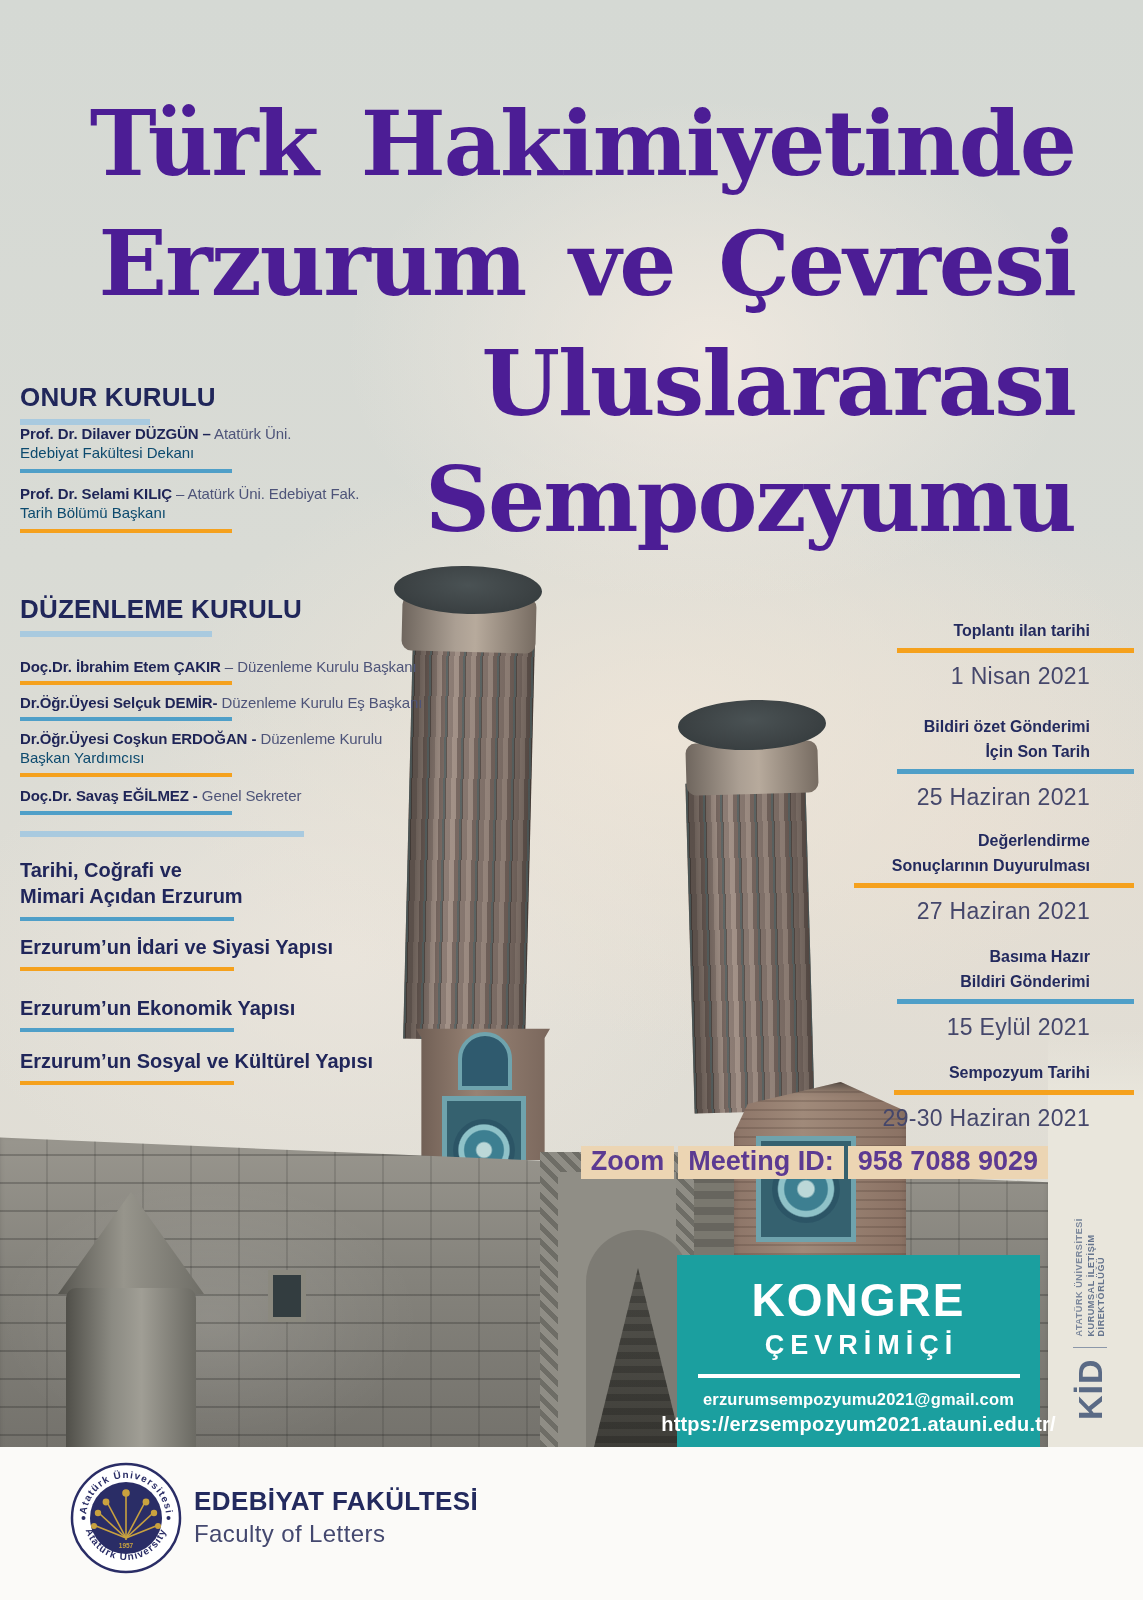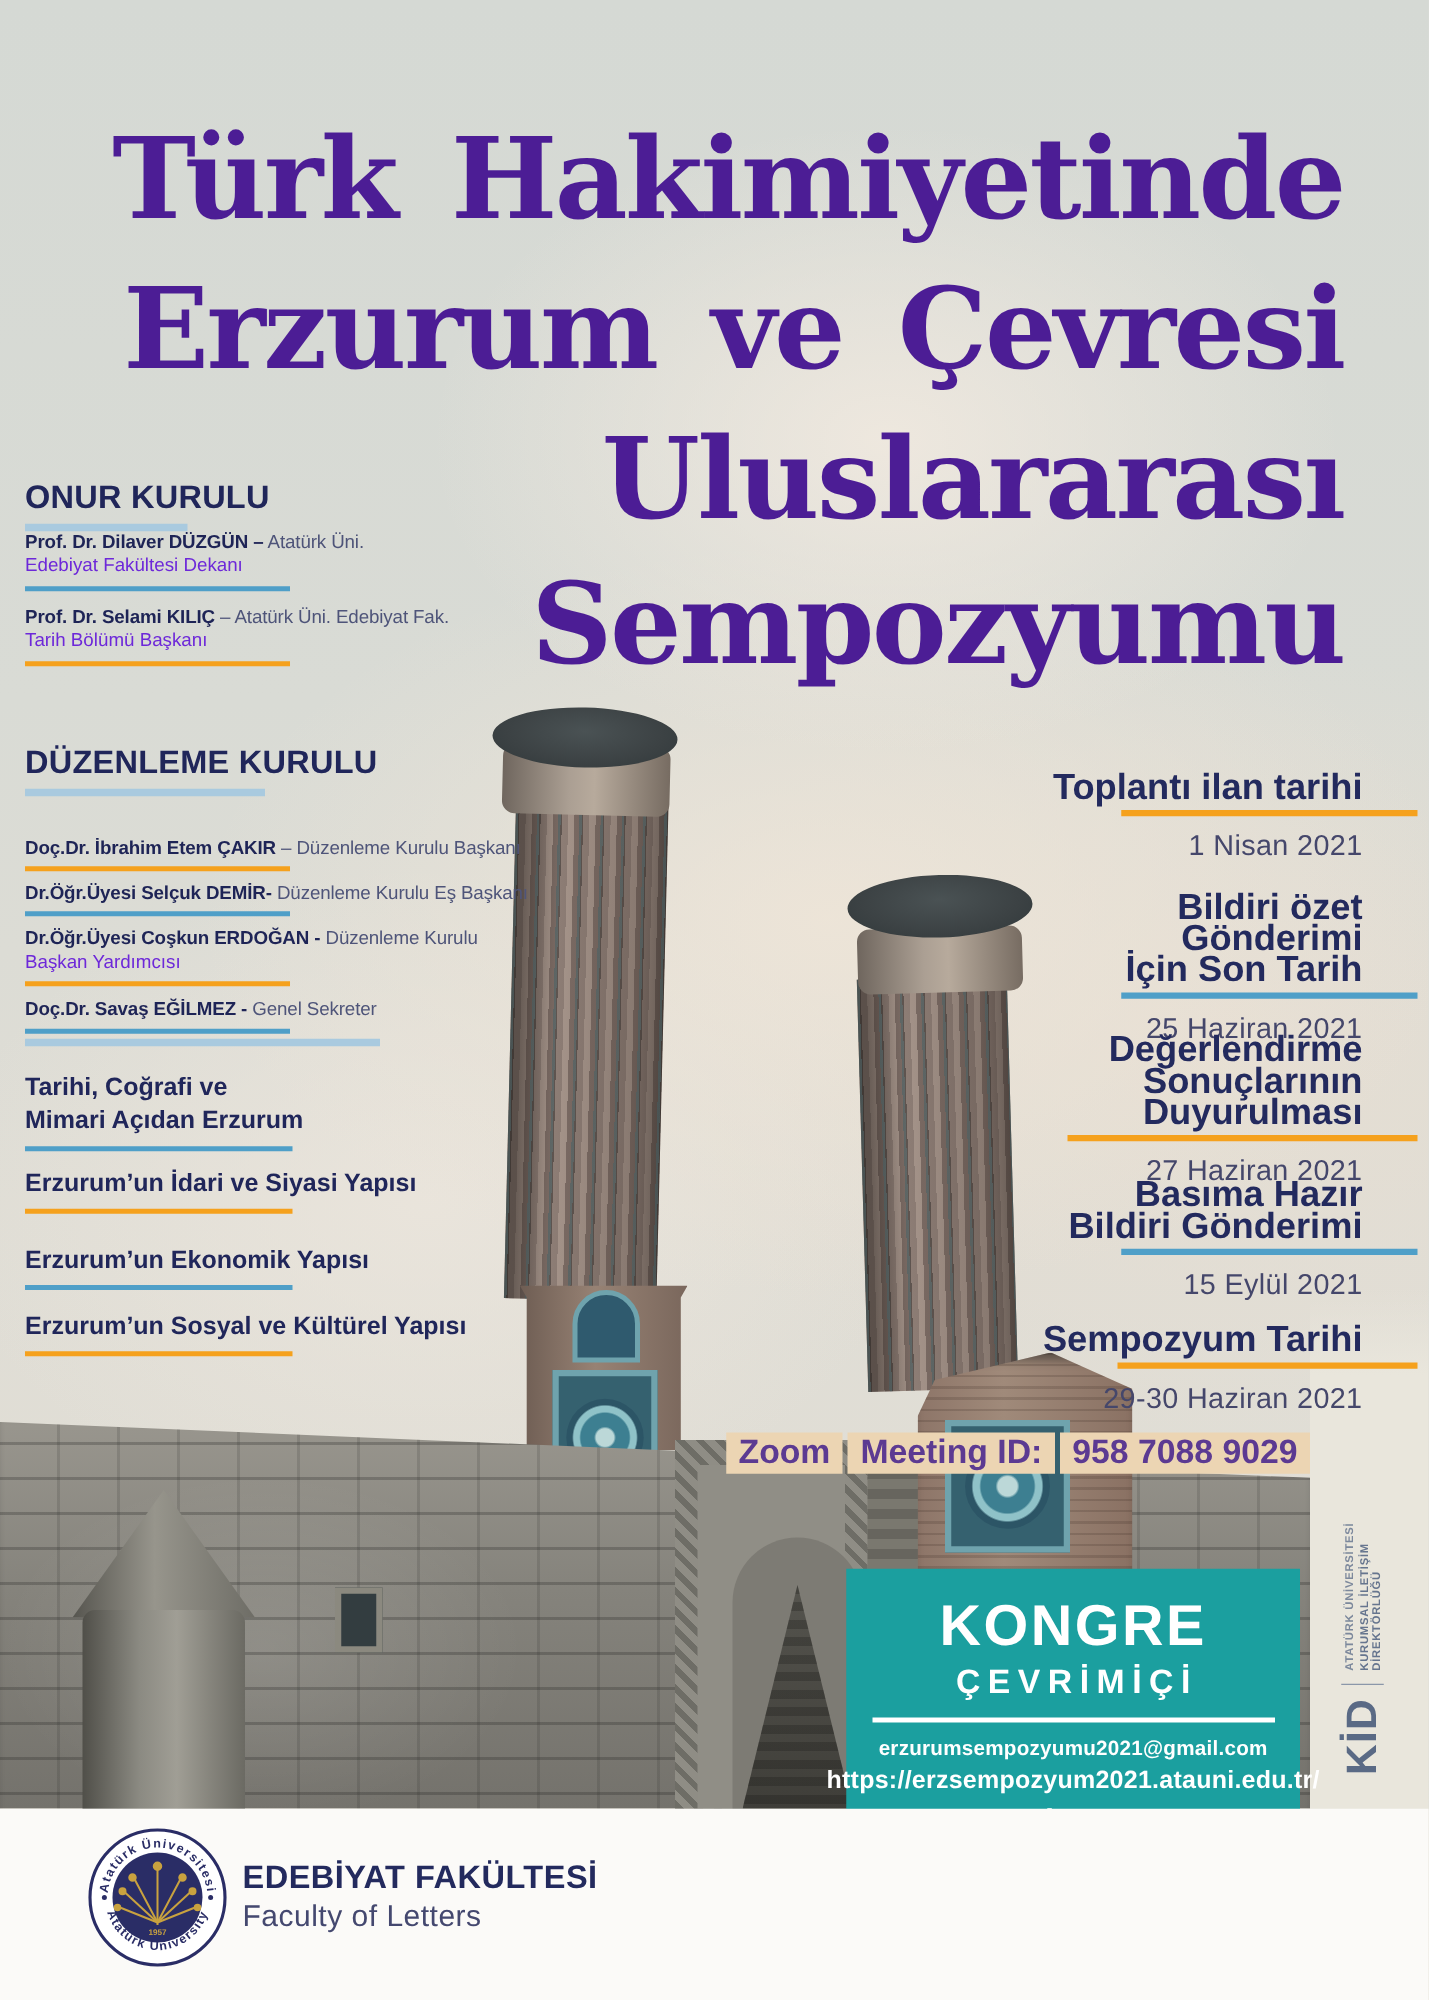--- a/index.html
+++ b/index.html
@@ -92,30 +92,30 @@
   .tl3 .bandtxt::before{left:-48px;top:84px;background:#f5a11d;}
   .tl4 .bandtxt::before{left:-10px;top:76px;background:#a9cadf;}
 
   
   .left-col{left:20px;width:396px;}
   .sec-head{font-size:26px;font-weight:800;color:#20265a;letter-spacing:.2px;}
   .head-rule{height:6px;background:#a9cadf;}
   .entry{font-size:15px;line-height:17px;color:#20265a;letter-spacing:-.1px;white-space:nowrap;}
   .entry .nm{font-weight:700;color:#1e2456;}
   .entry .rl{font-weight:500;color:#4e5479;}
-  .role2{font-size:15px;line-height:17px;font-weight:500;color:#6d28d9;margin-top:2px;}
+  .role2{font-size:15px;line-height:17px;font-weight:500;color:#0c4a6e;margin-top:2px;}
   .role2:empty{display:none;}
   .bar{height:4px;}
   .bar-o{background:#f5a11d;}
   .bar-b{background:#4f9fc8;}
   .topic{font-size:20px;line-height:26px;font-weight:700;color:#20265a;white-space:pre-line;}
 
   
   .sched{right:9px;width:330px;text-align:right;}
-  .sched-label{font-size:29px;line-height:25px;font-weight:800;color:#232a5e;white-space:pre-line;padding-right:44px;}
+  .sched-label{font-size:16px;line-height:25px;font-weight:800;color:#232a5e;white-space:pre-line;padding-right:44px;}
   .sched-bar{height:5px;margin-top:5px;margin-left:auto;}
   .sched-date{font-size:23px;font-weight:400;color:#45476b;padding-right:44px;margin-top:10px;letter-spacing:.3px;}
 
   
   .zoomblock{right:95px;top:1146px;display:flex;flex-direction:row;align-items:flex-end;gap:4px;}
   .zoomline{background:#ecd5b3;color:#5c3a92;font-weight:800;font-size:27px;line-height:29px;padding:1px 10px 3px;}
 
   
   .congress{left:677px;top:1255px;width:363px;height:291px;background:#1b9f9f;
     display:flex;flex-direction:column;align-items:center;box-sizing:border-box;padding-top:20px;color:#fff;}
@@ -196,21 +196,21 @@
     <div class="entry"><span class="nm">Prof. Dr. Selami KILIÇ</span><span class="rl"> – Atatürk Üni. Edebiyat Fak.</span></div>
     <div class="role2">Tarih Bölümü Başkanı</div>
     <div class="bar bar-o" style="width:212px;margin-top:8px;"></div>
   </div>
 </div>
 
 <div class="abs left-col" style="top:594px;">
   <div class="sec-head">DÜZENLEME KURULU</div>
   <div class="head-rule" style="width:192px;margin-top:6px;"></div>
 
-  <div style="margin-top:33px;">
+  <div style="margin-top:21px;">
     <div class="entry"><span class="nm">Doç.Dr. İbrahim Etem ÇAKIR</span><span class="rl"> – Düzenleme Kurulu Başkanı</span></div>
 
     <div class="bar bar-o" style="width:212px;margin-top:6px;"></div>
   </div>
 
   <div style="margin-top:9px;">
     <div class="entry"><span class="nm">Dr.Öğr.Üyesi Selçuk DEMİR-</span><span class="rl"> Düzenleme Kurulu Eş Başkanı</span></div>
 
     <div class="bar bar-b" style="width:212px;margin-top:6px;"></div>
   </div>

